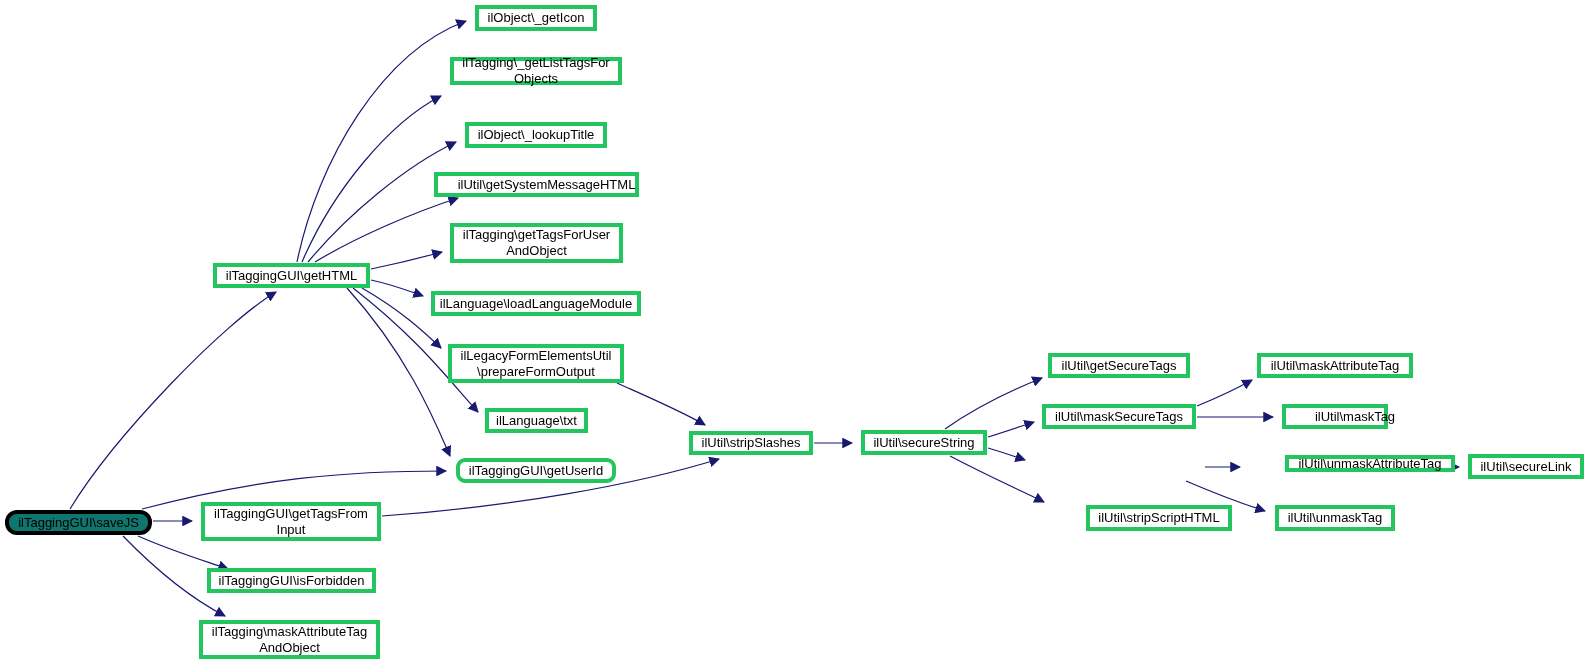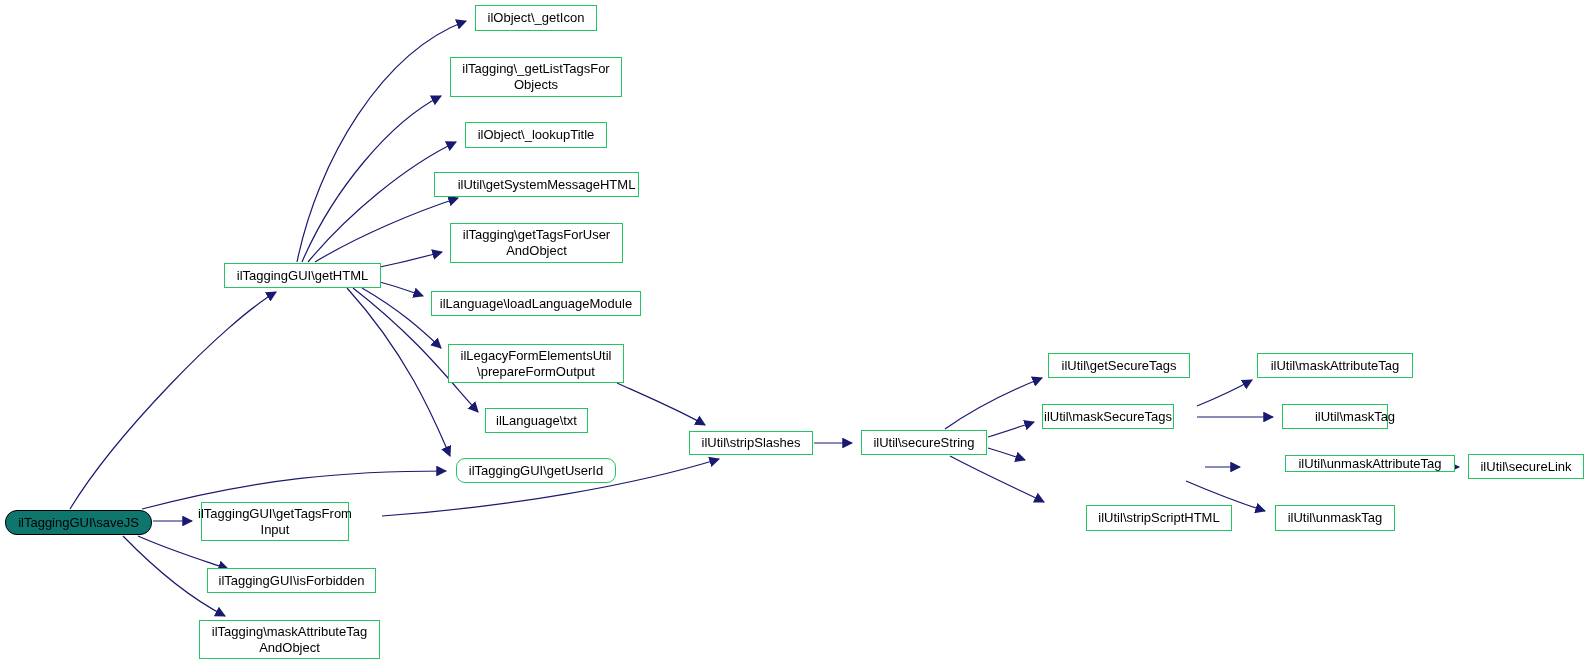--- a/index.html
+++ b/index.html
@@ -16,21 +16,21 @@
     left: 0; top: 0;
     width: 1588px; height: 666px;
   }
   .node {
     position: absolute;
     box-sizing: border-box;
     display: flex;
     flex-direction: column;
     align-items: center;
     justify-content: center;
-    border: 1px solid #22c55e;
+    border: 4px solid #22c55e;
     background: #ffffff;
     color: #000000;
     font-size: 13px;
     line-height: 16px;
     text-align: center;
     white-space: nowrap;
     cursor: pointer;
   }
   .node.hl {
     background: #0f766e;
@@ -79,43 +79,43 @@
     <path class="edge" d="M 1197,417 L 1273,417" marker-end="url(#arrow)"></path>
     <path class="edge" d="M 1205,467 L 1240,467" marker-end="url(#arrow)"></path>
     <path class="edge" d="M 1186,481 C 1214,493 1240,503 1265,511" marker-end="url(#arrow)"></path>
     <path class="edge" d="M 1420,467 L 1459,467" marker-end="url(#arrow)"></path>
   </svg>
 
   <div class="node hl" style="left:5px; top:510px; width:147px; height:25px;">
     <span>ilTaggingGUI\saveJS</span>
   </div>
 
-  <div class="node" style="left:213px; top:263px; width:157px; height:25px;margin-left:11px;">
+  <div class="node" style="left:213px; top:263px; width:157px; height:25px;">
     <span>ilTaggingGUI\getHTML</span>
   </div>
 
-  <div class="node" style="left:201px; top:502px; width:148px; height:39px;">
+  <div class="node" style="left:201px; top:502px; width:180px; height:39px;">
     <span>ilTaggingGUI\getTagsFrom</span>
     <span>Input</span>
   </div>
 
   <div class="node" style="left:207px; top:568px; width:169px; height:25px;">
     <span>ilTaggingGUI\isForbidden</span>
   </div>
 
   <div class="node" style="left:199px; top:620px; width:181px; height:39px;">
     <span>ilTagging\maskAttributeTag</span>
     <span>AndObject</span>
   </div>
 
   <div class="node" style="left:475px; top:5px; width:122px; height:26px;">
     <span>ilObject\_getIcon</span>
   </div>
 
-  <div class="node" style="left:450px; top:57px; width:172px; height:40px;">
+  <div class="node" style="left:450px; top:57px; width:172px; height:28px;">
     <span>ilTagging\_getListTagsFor</span>
     <span>Objects</span>
   </div>
 
   <div class="node" style="left:465px; top:122px; width:142px; height:26px;">
     <span>ilObject\_lookupTitle</span>
   </div>
 
   <div class="node" style="left:434px; top:172px; width:205px; height:25px;padding-left:20px;">
     <span>ilUtil\getSystemMessageHTML</span>
@@ -148,21 +148,21 @@
   </div>
 
   <div class="node" style="left:861px; top:430px; width:126px; height:25px;">
     <span>ilUtil\secureString</span>
   </div>
 
   <div class="node" style="left:1048px; top:353px; width:142px; height:25px;">
     <span>ilUtil\getSecureTags</span>
   </div>
 
-  <div class="node" style="left:1042px; top:404px; width:132px; height:25px;">
+  <div class="node" style="left:1042px; top:404px; width:154px; height:25px;">
     <span>ilUtil\maskSecureTags</span>
   </div>
 
 
   <div class="node" style="left:1045px; top:505px; width:146px; height:26px;margin-left:41px;">
     <span>ilUtil\stripScriptHTML</span>
   </div>
 
   <div class="node" style="left:1257px; top:353px; width:156px; height:25px;">
     <span>ilUtil\maskAttributeTag</span>

